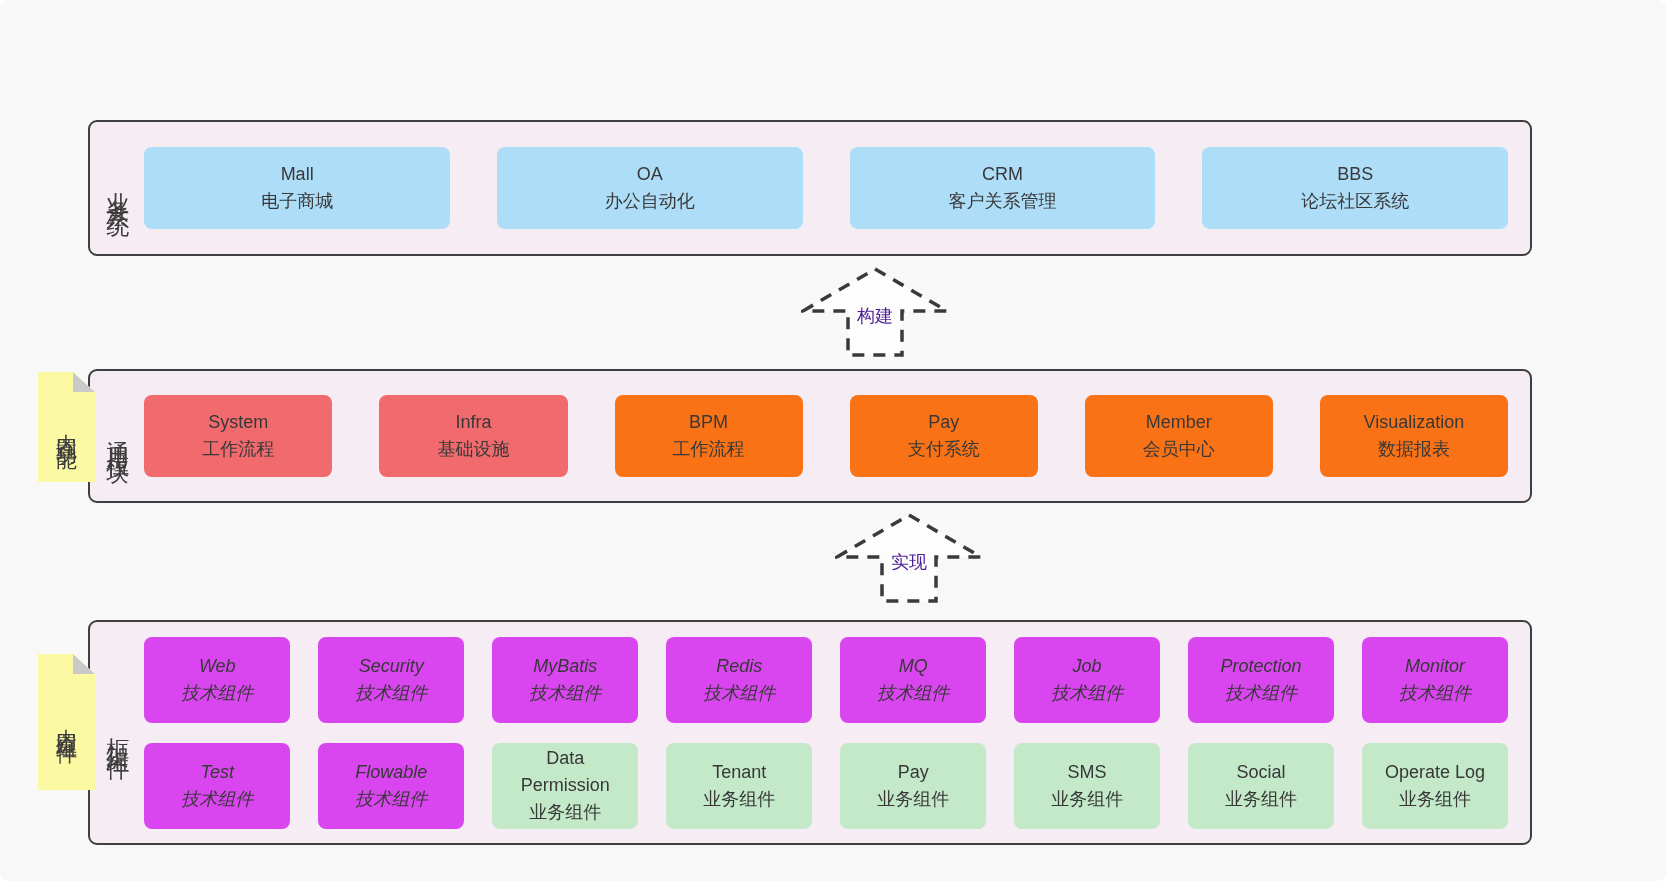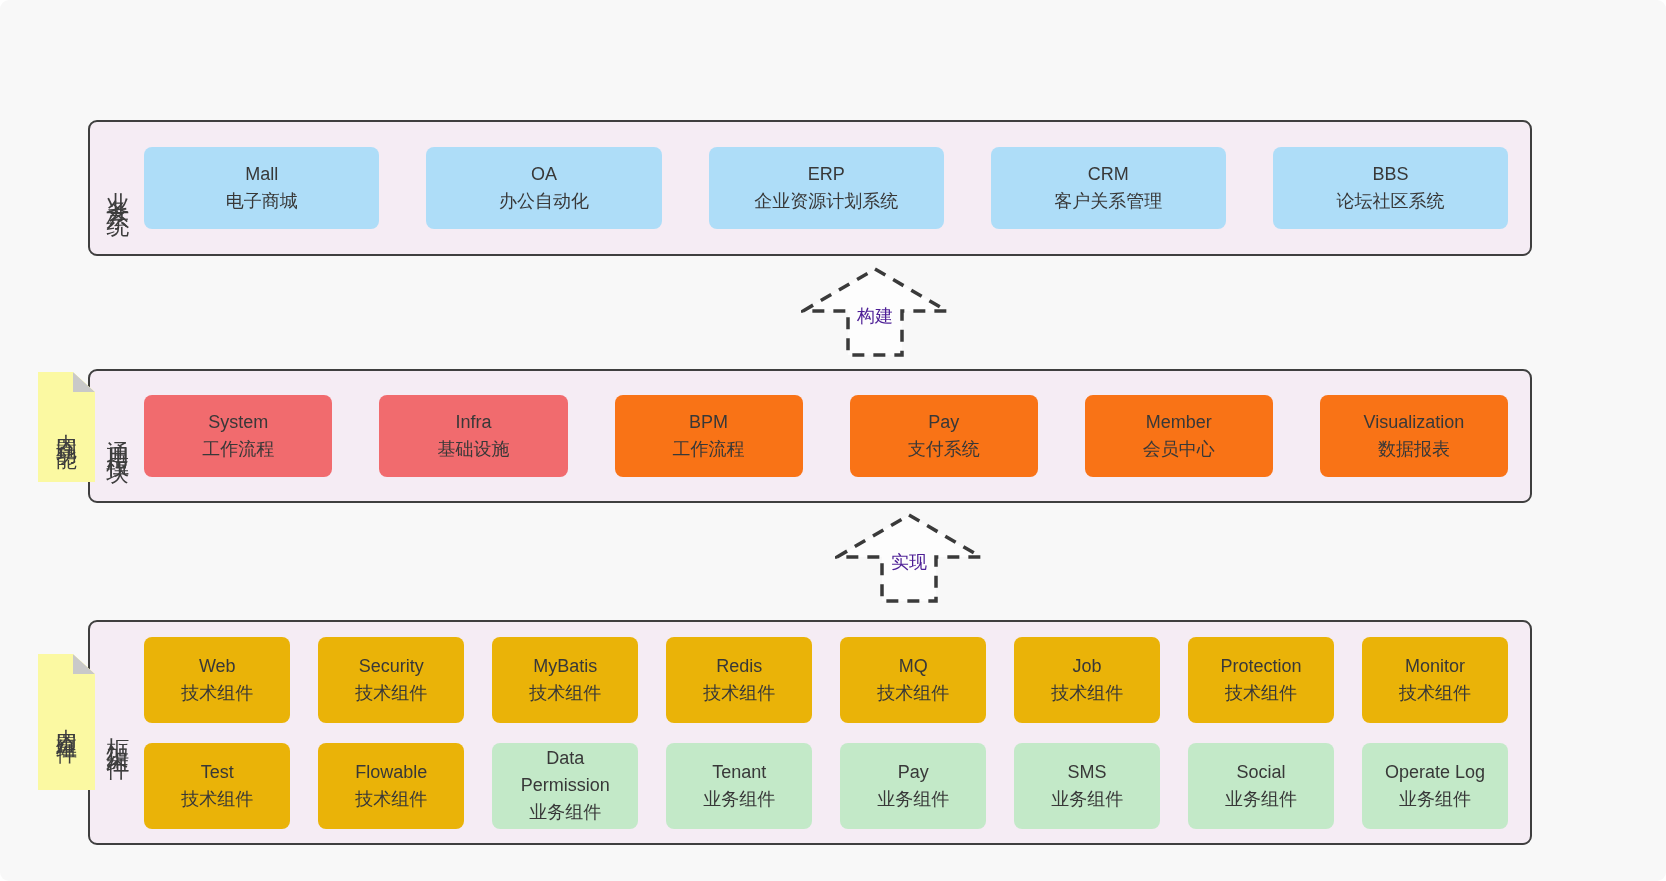--- a/index.html
+++ b/index.html
@@ -29,21 +29,21 @@
   .box {
     flex:1; border-radius:8px; box-sizing:border-box;
     display:flex; flex-direction:column; justify-content:center; align-items:center;
     text-align:center; font-size:18px; line-height:1.5; color:#383838; padding:0 12px;
   }
   .boxes .box { height:82px; }
   .grid  .box { height:86px; }
   .blue   { background:#aeddf8; }
   .red    { background:#f16b6e; }
   .pink   { background:#f97316; }
-  .gdark  { background:#eab308; }
+  .gdark  { background:#d946ef;font-style:italic; }
   .glight { background:#c3e9c8; }
 
   .sticky {
     position:absolute; left:38px; width:57px; background:#fbf9a2; z-index:3;
     display:flex; align-items:center; justify-content:center;
     clip-path:polygon(0 0, calc(100% - 22px) 0, 100% 20px, 100% 100%, 0 100%);
   }
   #sticky-modules    { top:372px; height:110px; }
   #sticky-components { top:654px; height:136px; }
   .sticky .fold {
@@ -75,24 +75,20 @@
     <div class="boxes">
       <div class="box blue">
         <div>Mall</div>
         <div>电子商城</div>
       </div>
       <div class="box blue">
         <div>OA</div>
         <div>办公自动化</div>
       </div>
       <div class="box blue">
-        <div>ERP</div>
-        <div>企业资源计划系统</div>
-      </div>
-      <div class="box blue">
         <div>CRM</div>
         <div>客户关系管理</div>
       </div>
       <div class="box blue">
         <div>BBS</div>
         <div>论坛社区系统</div>
       </div>
     </div>
   </div>
 

